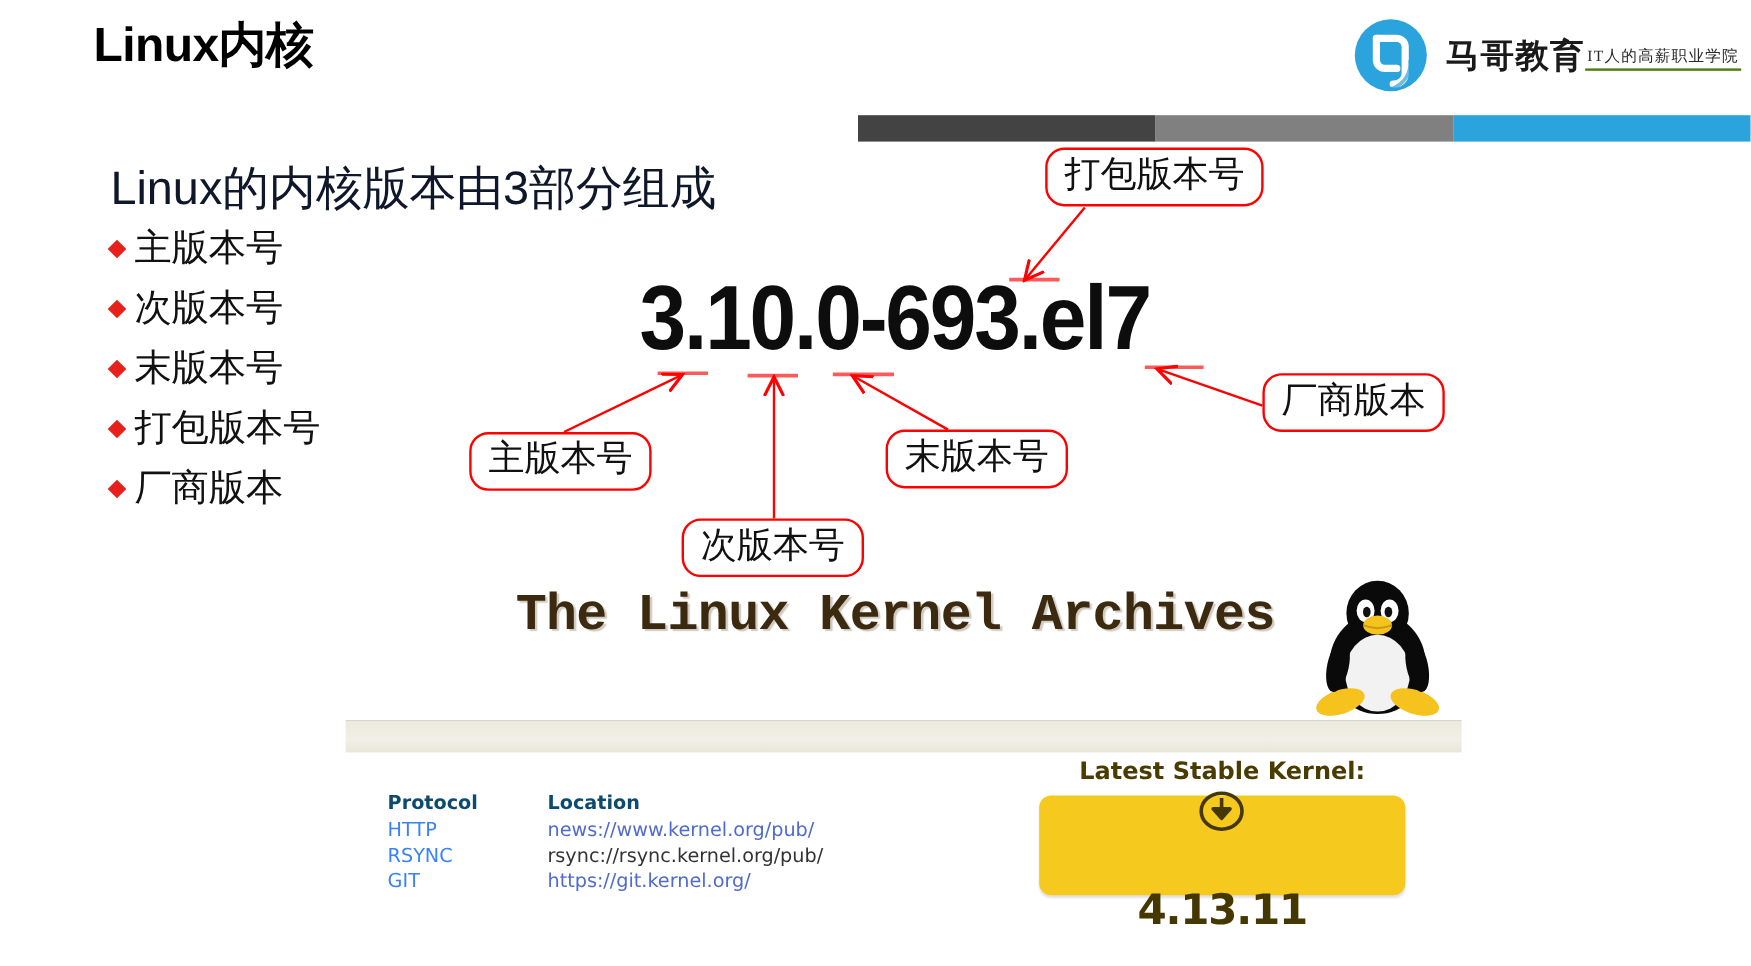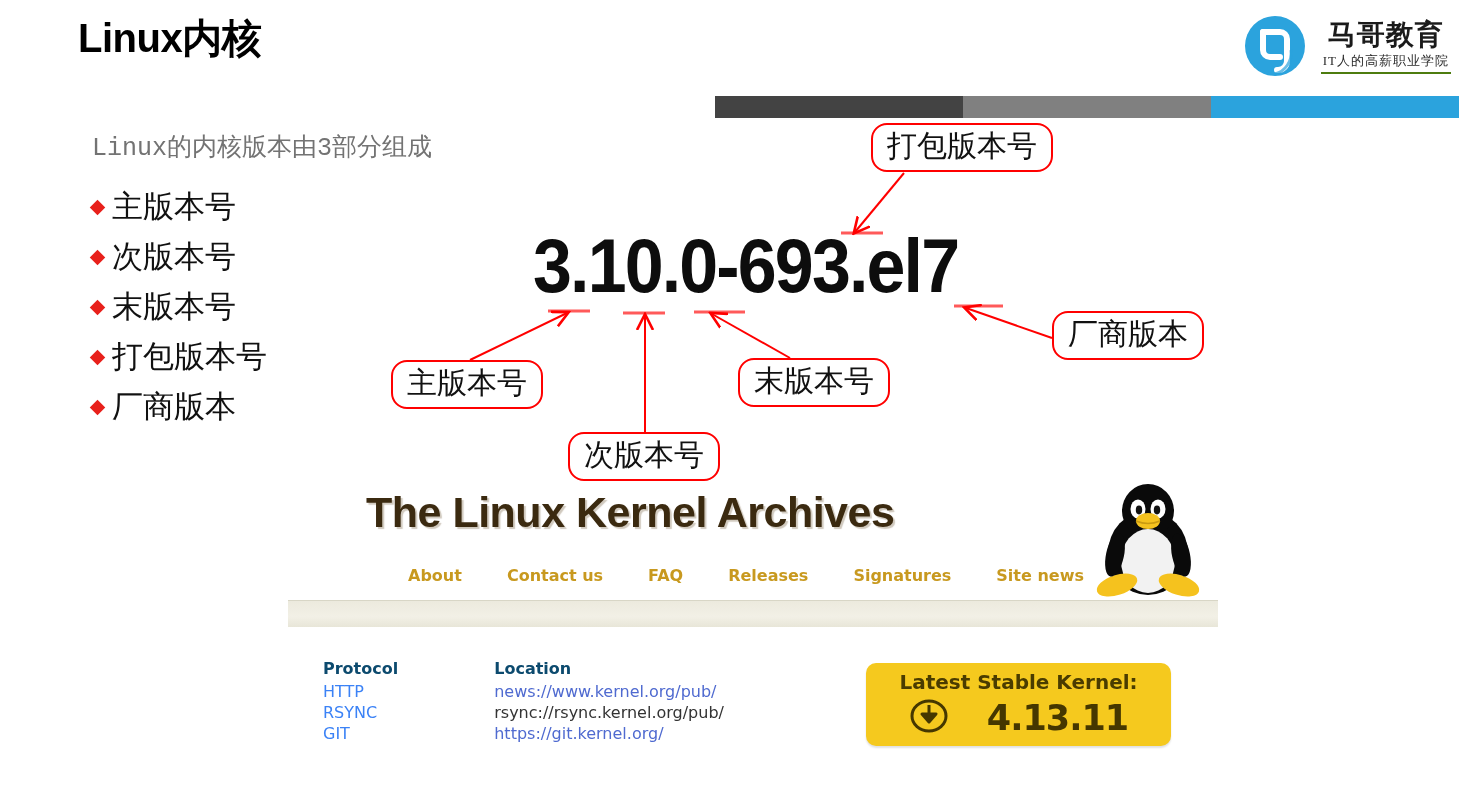--- a/index.html
+++ b/index.html
@@ -39,21 +39,21 @@
     align-items: center;
     gap: 10px;
   }
   .brand-mark {
     width: 72px;
     height: 72px;
     position: relative;
   }
   .brand-text {
     display: flex;
-    flex-direction: column;
+    flex-direction: row;
     align-items: center;
     justify-content: center;
     padding-top: 2px;
   }
   .brand-name {
     font-size: 28px;
     font-weight: bold;
     color: #1a1a1a;
     letter-spacing: 1px;
     line-height: 1.05;
@@ -79,24 +79,23 @@
     height: 22px;
     display: flex;
   }
   .colorbar .seg { height: 100%; }
 
   
   .intro-line {
     position: absolute;
     left: 92px;
     top: 130px;
-    font-size: 25px;
-    color: #737373;
-    white-space: nowrap;
-    font-family: Liberation Mono, monospace;
+    font-size: 39px;
+    color: #0f172a;
+    white-space: nowrap;
   }
   .bullet-list {
     position: absolute;
     left: 92px;
     top: 182px;
     width: 420px;
   }
   .bullet-item {
     display: flex;
     align-items: center;
@@ -162,26 +161,26 @@
     top: 481px;
     width: 930px;
     height: 300px;
     background: #ffffff;
   }
   .ko-title {
     position: absolute;
     left: 78px;
     top: 7px;
     width: 760px;
-    text-align: left;
+    text-align: center;
     font-size: 43px;
     font-weight: bold;
     color: #3b2a10;
     letter-spacing: -0.5px;
-    font-family: Liberation Sans, sans-serif;
+    font-family: Liberation Mono, monospace;
     text-shadow: 2px 2px 1px rgba(120,100,70,0.35);
     white-space: nowrap;
   }
   .ko-nav {
     position: absolute;
     left: 78px;
     top: 85px;
     width: 760px;
     display: flex;
     justify-content: center;
@@ -220,21 +219,21 @@
     font-family: "DejaVu Sans", sans-serif;
     border-collapse: collapse;
   }
   .ko-table th {
     text-align: left;
     font-weight: bold;
     color: #0c4a6e;
     padding: 0 0 3px 0;
     font-size: 16px;
   }
-  .ko-table th.loc, .ko-table td.loc { padding-left: 96px; }
+  .ko-table th.loc, .ko-table td.loc { padding-left: 58px; }
   .ko-table td {
     padding: 1px 0;
     color: #4a4a4a;
     white-space: nowrap;
   }
   .ko-table td.proto { color: #3b82f6; }
   .ko-table td.link  { color: #4f6ad0; }
   .ko-table td.plain { color: #333333; }
 
   .ko-stable {
@@ -256,20 +255,21 @@
     font-weight: bold;
     color: #4a3c00;
     letter-spacing: 0px;
     font-family: "DejaVu Sans", sans-serif;
     margin-bottom: 2px;
   }
   .ko-stable-row {
     display: flex;
     align-items: center;
     gap: 38px;
+    flex-direction: column;
   }
   .ko-stable-ver {
     font-size: 35px;
     font-weight: bold;
     color: #453700;
     font-family: "DejaVu Sans", sans-serif;
     letter-spacing: -1px;
   }
 </style>
 </head>
@@ -355,28 +355,20 @@
   <div class="callout" id="callout-pack">打包版本号</div>
   <div class="callout" id="callout-major">主版本号</div>
   <div class="callout" id="callout-last">末版本号</div>
   <div class="callout" id="callout-vendor">厂商版本</div>
   <div class="callout" id="callout-minor">次版本号</div>
 
   <div class="kernelorg">
 
     <div class="ko-title">The Linux Kernel Archives</div>
 
-    <div class="ko-nav">
-      <a href="#">About</a>
-      <a href="#">Contact us</a>
-      <a href="#">FAQ</a>
-      <a href="#">Releases</a>
-      <a href="#">Signatures</a>
-      <a href="#">Site news</a>
-    </div>
 
     <div class="ko-tux">
       <svg width="130" height="120" viewBox="0 0 130 120" aria-hidden="true">
         <ellipse cx="65" cy="72" rx="40" ry="42" fill="#0a0a0a"></ellipse>
         <ellipse cx="65" cy="30" rx="26" ry="27" fill="#0a0a0a"></ellipse>
         <ellipse cx="65" cy="80" rx="27" ry="32" fill="#f2f2f2"></ellipse>
         <ellipse cx="55" cy="28" rx="7.5" ry="9.5" fill="#ffffff"></ellipse>
         <ellipse cx="75" cy="28" rx="7.5" ry="9.5" fill="#ffffff"></ellipse>
         <ellipse cx="56" cy="29" rx="3.2" ry="4.4" fill="#111"></ellipse>
         <ellipse cx="74" cy="29" rx="3.2" ry="4.4" fill="#111"></ellipse>

